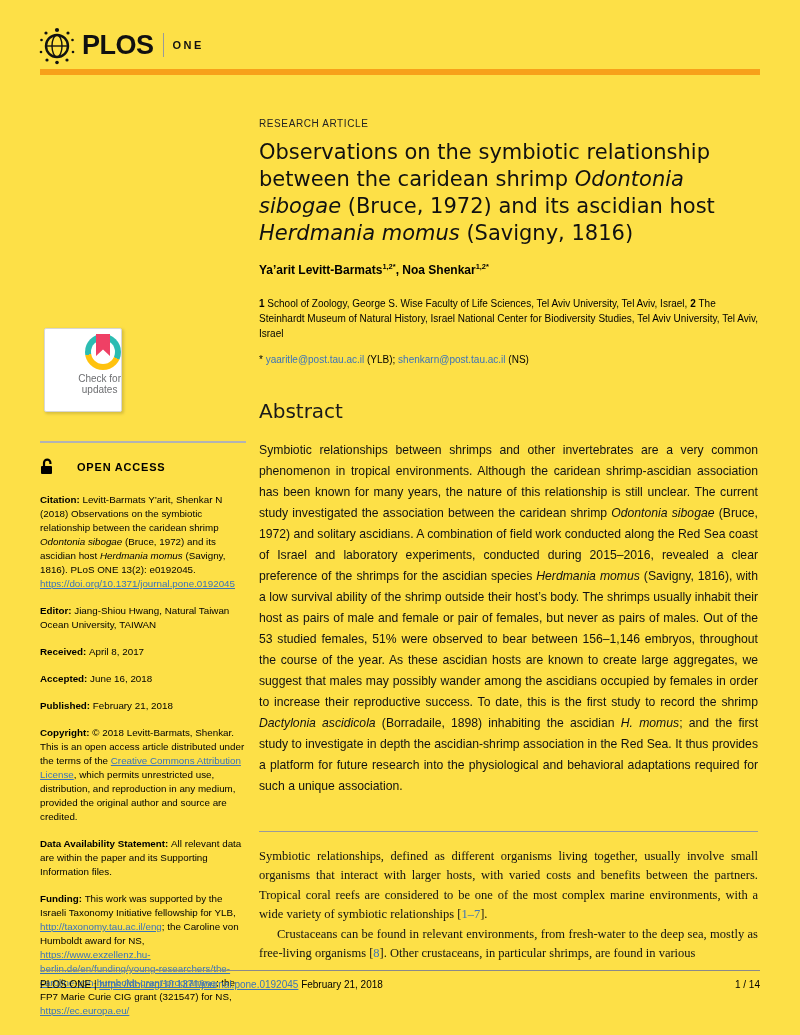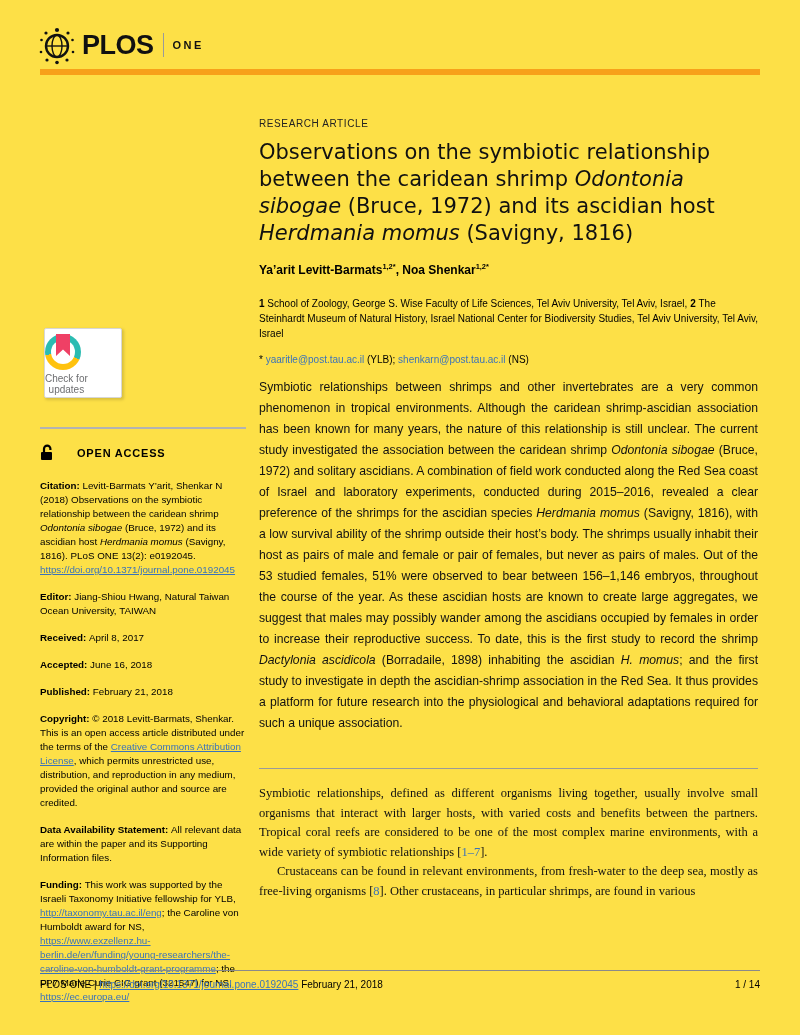--- a/index.html
+++ b/index.html
@@ -9,23 +9,23 @@
   
   .logo{position:absolute;left:38px;top:22px;display:flex;align-items:center;height:46px;}
   .logo-globe{margin-right:6px;}
   .logo-plos{font-weight:bold;font-size:27px;letter-spacing:-0.5px;color:#111;}
   .logo-sep{width:1px;height:24px;background:#9a9a9a;margin:0 9px;}
   .logo-one{font-weight:bold;font-size:11px;letter-spacing:2.5px;color:#111;}
   .orange-rule{position:absolute;left:40px;top:69px;width:720px;height:6px;background:#F7A11A;}
 
   
   .sidebar{position:absolute;left:40px;top:328px;width:206px;}
-  .cm-card{width:78px;height:70px;border:1px solid #d7d7d7;border-radius:2px;
+  .cm-card{width:78px;height:84px;border:1px solid #d7d7d7;border-radius:2px;
            box-shadow:1.5px 1.5px 3px rgba(0,0,0,0.15);display:flex;flex-direction:column;
-           align-items:flex-start;padding-top:5px;margin-left:4px;background:#fff;box-sizing:border-box;}
+           align-items:flex-end;padding-top:5px;margin-left:4px;background:#fff;box-sizing:border-box;}
   .cm-ring{position:relative;width:36px;height:36px;border-radius:50%;
            background:conic-gradient(from 115deg,#FFC20E 0 145deg,#2CBCB2 145deg 360deg);}
   .cm-ring::after{content:"";position:absolute;inset:6px;background:#fff;border-radius:50%;}
   .cm-bookmark{position:absolute;left:50%;transform:translateX(-50%);top:0;z-index:2;}
   .cm-text{font-size:10px;line-height:11px;color:#6d6e71;text-align:center;margin-top:3px;}
   .side-rule{border:none;border-top:2px solid #b3b3b3;margin:29px 0 0 0;width:206px;}
   .oa-row{display:flex;align-items:center;gap:23px;font-weight:bold;font-size:11px;
           letter-spacing:0.8px;margin-top:15px;margin-bottom:18px;color:#000;}
   .side-block{font-size:9.8px;line-height:14px;margin:0 0 13px 0;color:#000;}
 
@@ -120,20 +120,21 @@
     <p class="side-block"><span class="run-b">Funding: </span><span>This work was supported by the Israeli Taxonomy Initiative fellowship for YLB, </span><span class="run-linku">http://taxonomy.tau.ac.il/eng</span><span>; the Caroline von Humboldt award for NS, </span><span class="run-linku">https://www.exzellenz.hu-berlin.de/en/funding/young-researchers/the-caroline-von-humboldt-grant-programme</span><span>; the FP7 Marie Curie CIG grant (321547) for NS, </span><span class="run-linku">https://ec.europa.eu/</span></p>
   </aside>
 
   <main class="main">
     <div class="kicker">RESEARCH ARTICLE</div>
     <h1 class="title"><span>Observations on the symbiotic relationship between the caridean shrimp </span><span class="run-i">Odontonia sibogae</span><span> (Bruce, 1972) and its ascidian host </span><span class="run-i">Herdmania momus</span><span> (Savigny, 1816)</span></h1>
     <div class="authors"><span>Ya’arit Levitt-Barmats</span><span class="run-sup">1,2</span><span class="run-sup">*</span><span>, Noa Shenkar</span><span class="run-sup">1,2</span><span class="run-sup">*</span></div>
     <div class="affil"><span class="run-b">1 </span><span>School of Zoology, George S. Wise Faculty of Life Sciences, Tel Aviv University, Tel Aviv, Israel, </span><span class="run-b">2 </span><span>The Steinhardt Museum of Natural History, Israel National Center for Biodiversity Studies, Tel Aviv University, Tel Aviv, Israel</span></div>
     <div class="emails"><span>* </span><span class="run-link">yaaritle@post.tau.ac.il</span><span> (YLB); </span><span class="run-link">shenkarn@post.tau.ac.il</span><span> (NS)</span></div>
 
+    <h2 class="abstract-h">Abstract</h2>
     <p class="abstract"><span>Symbiotic relationships between shrimps and other invertebrates are a very common phenomenon in tropical environments. Although the caridean shrimp-ascidian association has been known for many years, the nature of this relationship is still unclear. The current study investigated the association between the caridean shrimp </span><span class="run-i">Odontonia sibogae</span><span> (Bruce, 1972) and solitary ascidians. A combination of field work conducted along the Red Sea coast of Israel and laboratory experiments, conducted during 2015–2016, revealed a clear preference of the shrimps for the ascidian species </span><span class="run-i">Herdmania momus</span><span> (Savigny, 1816), with a low survival ability of the shrimp outside their host’s body. The shrimps usually inhabit their host as pairs of male and female or pair of females, but never as pairs of males. Out of the 53 studied females, 51% were observed to bear between 156–1,146 embryos, throughout the course of the year. As these ascidian hosts are known to create large aggregates, we suggest that males may possibly wander among the ascidians occupied by females in order to increase their reproductive success. To date, this is the first study to record the shrimp </span><span class="run-i">Dactylonia ascidicola</span><span> (Borradaile, 1898) inhabiting the ascidian </span><span class="run-i">H. momus</span><span>; and the first study to investigate in depth the ascidian-shrimp association in the Red Sea. It thus provides a platform for future research into the physiological and behavioral adaptations required for such a unique association.</span></p>
 
     <hr class="divider">
 
     <p class="intro-p"><span>Symbiotic relationships, defined as different organisms living together, usually involve small organisms that interact with larger hosts, with varied costs and benefits between the partners. Tropical coral reefs are considered to be one of the most complex marine environments, with a wide variety of symbiotic relationships [</span><span class="run-link">1–7</span><span>].</span></p>
     <p class="intro-p indent"><span>Crustaceans can be found in relevant environments, from fresh-water to the deep sea, mostly as free-living organisms [</span><span class="run-link">8</span><span>]. Other crustaceans, in particular shrimps, are found in various</span></p>
   </main>
 
   <hr class="footer-rule">
   <div class="footer">

